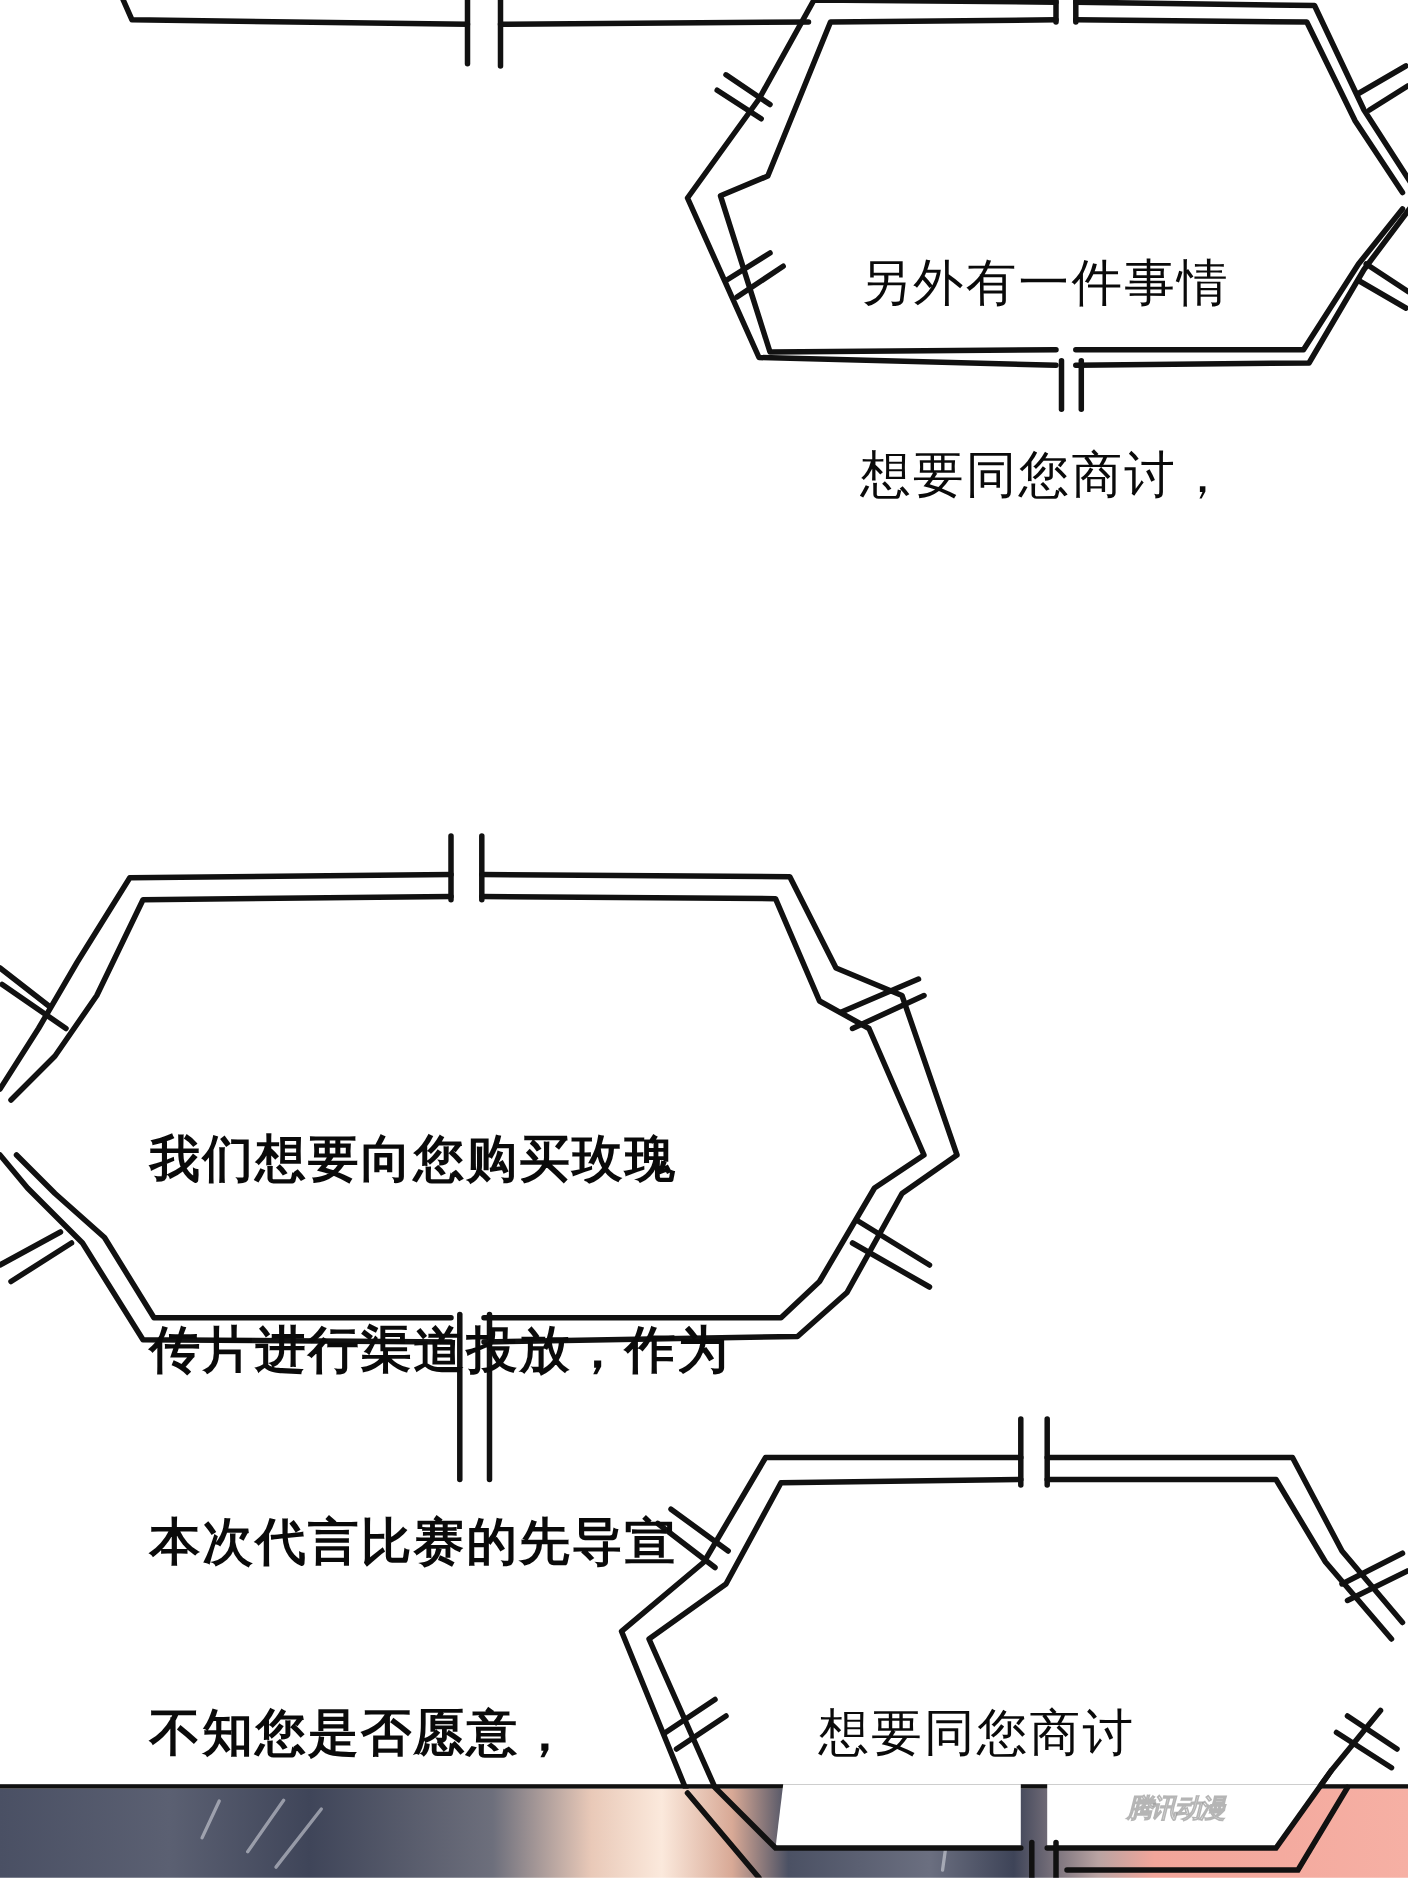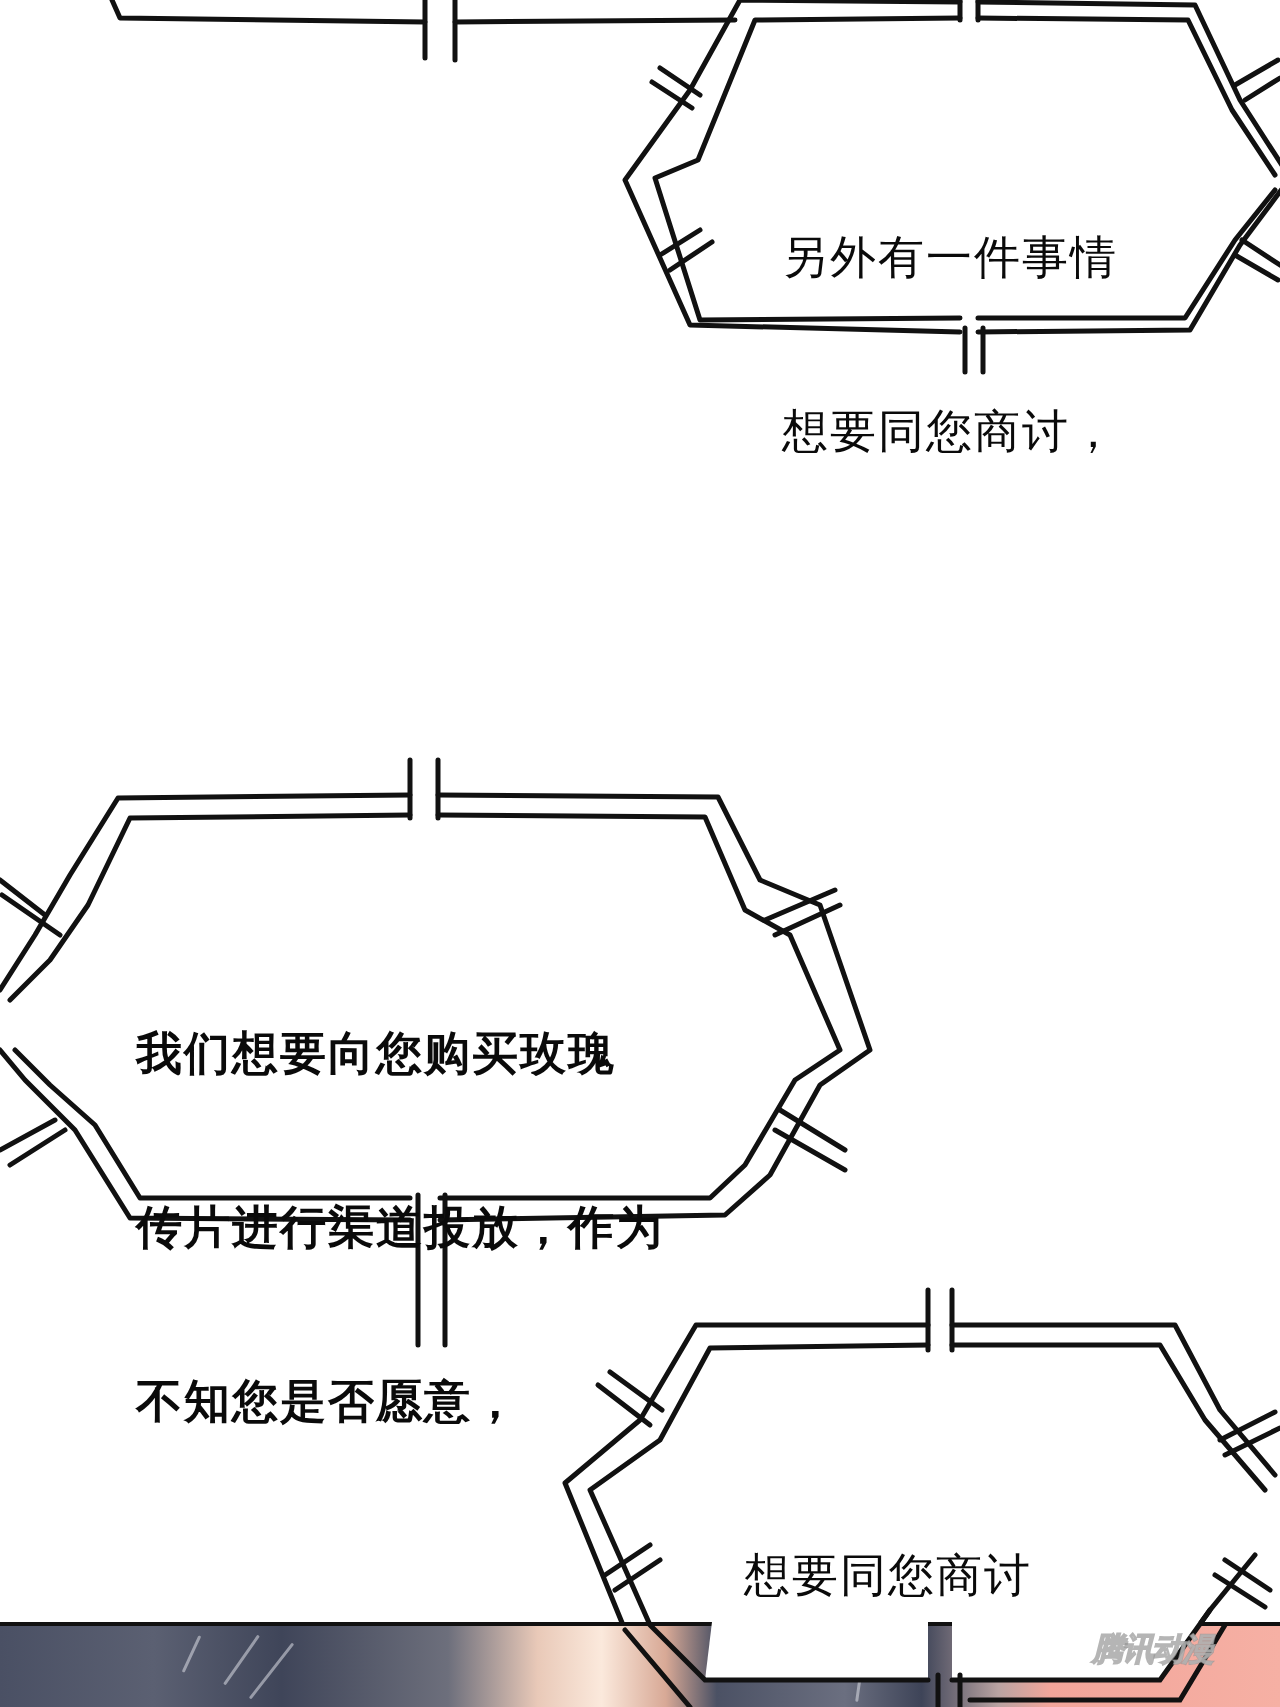--- a/index.html
+++ b/index.html
@@ -15,22 +15,22 @@
     background: linear-gradient(90deg, #4a5064 0%, #5b6072 12%, #3f4559 22%, #6d6f7c 35%, #e9c9b8 42%, #fbe9dc 47%, #d8a996 52%, #4b5164 56%, #6b6f80 66%, #3e4458 72%, #b9a3a2 78%, #f2a59a 82%, #f6b0a4 100%);
   }
   .art-hair-streak {
     position: absolute; background: rgba(220,222,230,0.55); width: 3px; border-radius: 2px;
   }
   .bubble-text {
     position: absolute; color: #0a0a0a; font-size: 46px; line-height: 58px;
     letter-spacing: 2px; white-space: pre; font-weight: 400;
   }
   .watermark {
-    position: absolute; left: 1092px; top: 1628px; width: 142px; height: 42px;
-    color: rgba(255,255,255,0.75); font-size: 32px; font-weight: bold; letter-spacing: -2px;
+    position: absolute; left: 1024px; top: 1628px; width: 142px; height: 42px;
+    color: rgba(255,255,255,0.75); font-size: 24px; font-weight: normal; letter-spacing: -2px;
     -webkit-text-stroke: 1.5px rgba(150,150,150,0.7);
     font-family: "DejaVu Sans", sans-serif; font-style: italic;
   }
 </style>
 </head>
 <body>
 
 <svg class="layer" width="1280" height="1707">
   <g fill="none" stroke="#111" stroke-width="5" stroke-linecap="round" stroke-linejoin="round">
 
@@ -141,20 +141,21 @@
 </svg>
 
 <div class="bubble-text" style="left:762px; top:112px;margin-left:20px;">
   <div>另外有一件事情</div>
   <div>想要同您商讨，</div>
 </div>
 
 <div class="bubble-text" style="left:136px; top:908px;font-weight:bold;">
   <div>我们想要向您购买玫瑰</div>
   <div>传片进行渠道投放，作为</div>
+  <div>本次代言比赛的先导宣</div>
   <div>不知您是否愿意，</div>
 </div>
 
 <div class="bubble-text" style="left:744px; top:1430px;">
   <div>想要同您商讨</div>
   
 </div>
 
 <div class="watermark">腾讯动漫</div>
 

